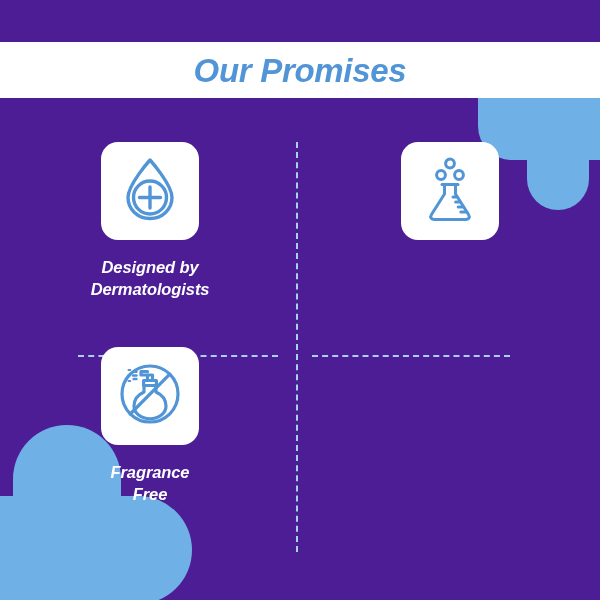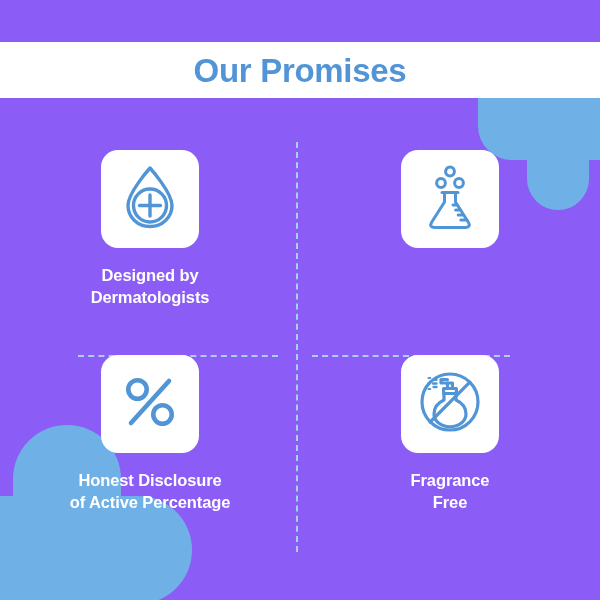--- a/index.html
+++ b/index.html
@@ -10,22 +10,23 @@
     width: 600px;
     height: 600px;
     font-family: "Liberation Sans", sans-serif;
     background: #4f9bdc;
     overflow: hidden;
   }
   .poster {
     position: relative;
     width: 600px;
     height: 600px;
-    background: #8b5cf6;
+    background: #4c1d95;
     overflow: hidden;
+    font-style: italic;
   }
 
   
   .deco-cross {
     position: absolute;
     pointer-events: none;
   }
   .deco-cross span {
     position: absolute;
     background: #6fb0e6;
@@ -102,21 +103,21 @@
     border-top: 2px dashed #a9d0ef;
     z-index: 2;
   }
   #divider-h-left  { left: 78px;  width: 200px; }
   #divider-h-right { left: 312px; width: 198px; }
 
   
   .grid {
     position: absolute;
     left: 0;
-    top: 150px;
+    top: 142px;
     width: 600px;
     display: grid;
     grid-template-columns: 1fr 1fr;
     grid-template-rows: 205px 205px;
     z-index: 3;
   }
   .promise {
     display: flex;
     flex-direction: column;
     align-items: center;
@@ -192,33 +193,20 @@
             <path d="M25.5 28.5 L25.5 38 L12.5 58.5 C10.6 61.4 12.4 63.5 15.4 63.5 L46.6 63.5 C49.6 63.5 51.4 61.4 49.5 58.5 L36.5 38 L36.5 28.5"></path>
             <path d="M38.2 41 L34 41"></path>
             <path d="M41.4 46 L36.6 46"></path>
             <path d="M44.6 51 L39.2 51"></path>
             <path d="M47.8 56 L41.8 56"></path>
           </svg>
         </span>
       </div>
     </div>
 
-    <div class="promise">
-      <div class="icon-card">
-        <span>
-          <svg width="60" height="60" viewBox="0 0 60 60" fill="none" stroke="#5195d6" stroke-width="4.6" stroke-linecap="round">
-            <circle cx="17.5" cy="17.5" r="9.2"></circle>
-            <circle cx="42.5" cy="42.5" r="9.2"></circle>
-            <path d="M49 9 L11 51"></path>
-          </svg>
-        </span>
-      </div>
-      <div class="promise-label">Honest Disclosure
-of Active Percentage</div>
-    </div>
 
     <div class="promise">
       <div class="icon-card">
         <span>
           <svg width="66" height="66" viewBox="0 0 66 66" fill="none" stroke="#5195d6" stroke-width="3.2" stroke-linecap="round" stroke-linejoin="round">
             <circle cx="33" cy="33" r="28"></circle>
             <path d="M13.2 53 L52.8 13.2"></path>
             <path d="M27 31 C20.5 34 17 39.5 17 45 C17 52.2 24 57.8 33 57.8 C42 57.8 49 52.2 49 45 C49 39.5 45.5 34 39 31 L39 24.5 L27 24.5 Z"></path>
             <path d="M26.6 19.5 L39.4 19.5 L39.4 24.5 L26.6 24.5 Z"></path>
             <path d="M30.5 14 L35.5 14 L35.5 19.5 L30.5 19.5 Z"></path>

